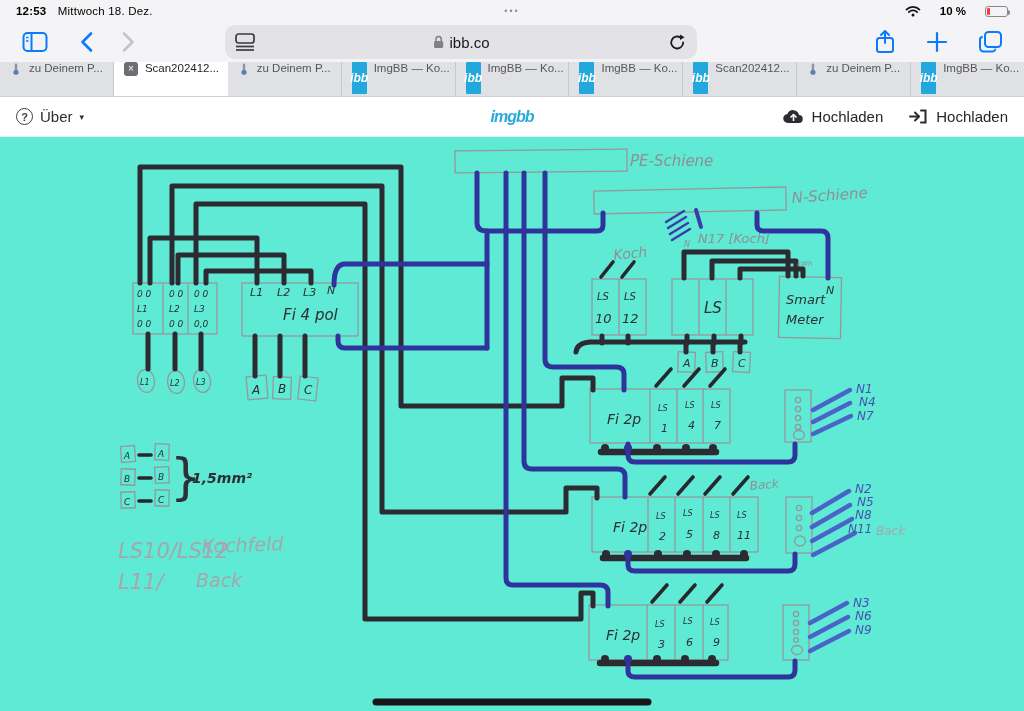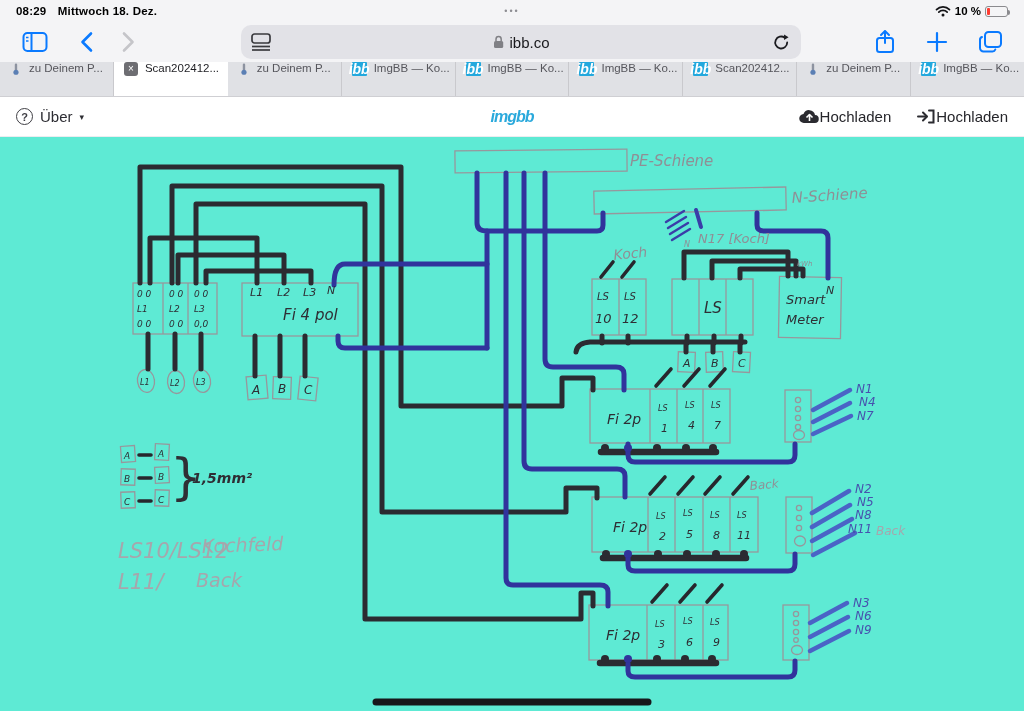--- a/index.html
+++ b/index.html
@@ -2,48 +2,48 @@
 <html><head>
 <meta charset="utf-8">
 <style>
   * { margin:0; padding:0; box-sizing:border-box; }
   html,body { width:1024px; height:711px; overflow:hidden; }
   body { font-family:"Liberation Sans","DejaVu Sans",sans-serif; background:#fff; }
 
   
   .status { height:22px; background:#f4f4f6; display:flex; align-items:center; position:relative; padding:0 16px; }
   .status .left { font-size:11.5px; font-weight:700; color:#000; letter-spacing:.2px; }
-  .status .left .date { font-weight:700; margin-left:8px;margin-top:32px; }
+  .status .left .date { font-weight:400; margin-left:8px;margin-top:32px; }
   .status .dots { position:absolute; left:50%; transform:translateX(-50%); color:#8e8e93; font-size:9px; letter-spacing:2px; }
-  .status .right { margin-left:auto; display:flex; align-items:center; gap:4px; font-size:11.5px; font-weight:600; color:#000; }
+  .status .right { margin-left:auto; display:flex; align-items:center; gap:19px; font-size:11.5px; font-weight:600; color:#000; }
   .batt { width:23px; height:11px; border:1px solid #8a8a8e; border-radius:3px; position:relative; }
   .batt .lvl { position:absolute; left:1px; top:1px; bottom:1px; width:3px; background:#ff3b30; border-radius:1px; }
   .batt .nub { position:absolute; right:-3px; top:3px; width:2px; height:5px; background:#8a8a8e; border-radius:0 2px 2px 0; }
 
   
   .toolbar { height:40px; background:#f4f4f6; position:relative; }
   .tb { position:absolute; top:50%; transform:translateY(-50%); display:flex; align-items:center; justify-content:center; background:none; border:none; }
-  .pill { position:absolute; left:241px; top:3px; width:560px; height:34px; background:#e2e2e7; border-radius:10px; display:flex; align-items:center; padding:0 10px; }
+  .pill { position:absolute; left:225px; top:3px; width:472px; height:34px; background:#e2e2e7; border-radius:10px; display:flex; align-items:center; padding:0 10px; }
   .pill .center { flex:1; display:flex; align-items:center; justify-content:center; gap:5px; font-size:15px; color:#19191c; }
 
   
   .tabstrip { height:35px; background:#e0e1e5; display:flex; border-bottom:1px solid #cfcfd3; }
   .tab { flex:1 1 0; display:flex; align-items:flex-start; gap:7px; padding:0 10px; font-size:11.5px; color:#56565c; border-right:1px solid #c9c9cd; background:#e0e1e5; white-space:nowrap; overflow:hidden; }
   .tab.active { background:#fff; color:#1d1d22; border-right-color:#fff; }
-  .fav-ibb { width:15px; height:14px; min-width:15px; border-radius:1px; background:#23a8dd; color:#fff; font-style:italic; font-weight:700; font-size:14px; display:flex; align-items:center; justify-content:center; }
+  .fav-ibb { width:15px; height:32px; min-width:15px; border-radius:1px; background:#23a8dd; color:#fff; font-style:italic; font-weight:700; font-size:12px; display:flex; align-items:center; justify-content:center; }
   .fav-x { width:14px; height:14px; min-width:14px; border-radius:3px; background:#6d6d72; color:#fff; font-size:10px; line-height:13px; text-align:center; }
 
   
   .siteheader { height:40px; background:#fff; border-bottom:1px solid #ececf0; position:relative; display:flex; align-items:center; padding:0 16px; }
   .about { display:flex; align-items:center; gap:7px; font-size:15px; color:#2d2d33; cursor:pointer; }
   .qmark { width:17px; height:17px; border:1.5px solid #3f3f45; border-radius:50%; font-size:11px; font-weight:700; display:flex; align-items:center; justify-content:center; color:#3f3f45; }
   .caret { font-size:9px; color:#2d2d33; }
   .logo { position:absolute; left:50%; transform:translateX(-50%); font-size:16px; font-weight:900; font-style:italic; color:#2aa9dc; letter-spacing:-1px; }
   .hright { margin-left:auto; display:flex; align-items:center; gap:26px; font-size:15px; color:#26262b; }
-  .hbtn { display:flex; align-items:center; cursor:pointer;justify-content:flex-end; }
+  .hbtn { display:flex; align-items:center; gap:8px; cursor:pointer;justify-content:flex-end; }
 
   
   .content { height:574px; background:#5eead4; position:relative; }
 
   svg text { font-family:"DejaVu Sans",sans-serif; }
   .pencil { fill:none; stroke:#97979c; stroke-width:1.3px; }
   .wk  { fill:none; stroke:#2b2b31; stroke-width:5px; stroke-linecap:round; stroke-linejoin:round; }
   .wk6 { fill:none; stroke:#2b2b31; stroke-width:6.5px; stroke-linecap:round; }
   .lev { fill:none; stroke:#27272d; stroke-width:3.6px; stroke-linecap:round; }
   .wb  { fill:none; stroke:#31339c; stroke-width:5px; stroke-linecap:round; stroke-linejoin:round; }
@@ -54,21 +54,21 @@
   .hwl { fill:#a6a6ac; font-style:italic; }
   .hwb { fill:#4752ae; font-style:italic; }
   .dot { fill:#2b2b31; }
   .bdot{ fill:#31339c; }
 </style>
 </head>
 <body>
 
 <div class="status">
   <div class="left">
-    <span>08:29</span>
+    <span>12:53</span>
     <span class="date">Mittwoch 18. Dez.</span>
   </div>
   <div class="dots">•••</div>
   <div class="right">
     <svg width="16" height="12" viewBox="0 0 16 12">
       <path d="M1.5,4.6 a9,9 0 0 1 13,0" fill="none" stroke="#141417" stroke-width="1.7" stroke-linecap="round"></path>
       <path d="M3.8,7.1 a6,6 0 0 1 8.4,0" fill="none" stroke="#141417" stroke-width="1.7" stroke-linecap="round"></path>
       <circle cx="8" cy="10" r="1.5" fill="#141417"></circle>
     </svg>
     <span>10 %</span>

